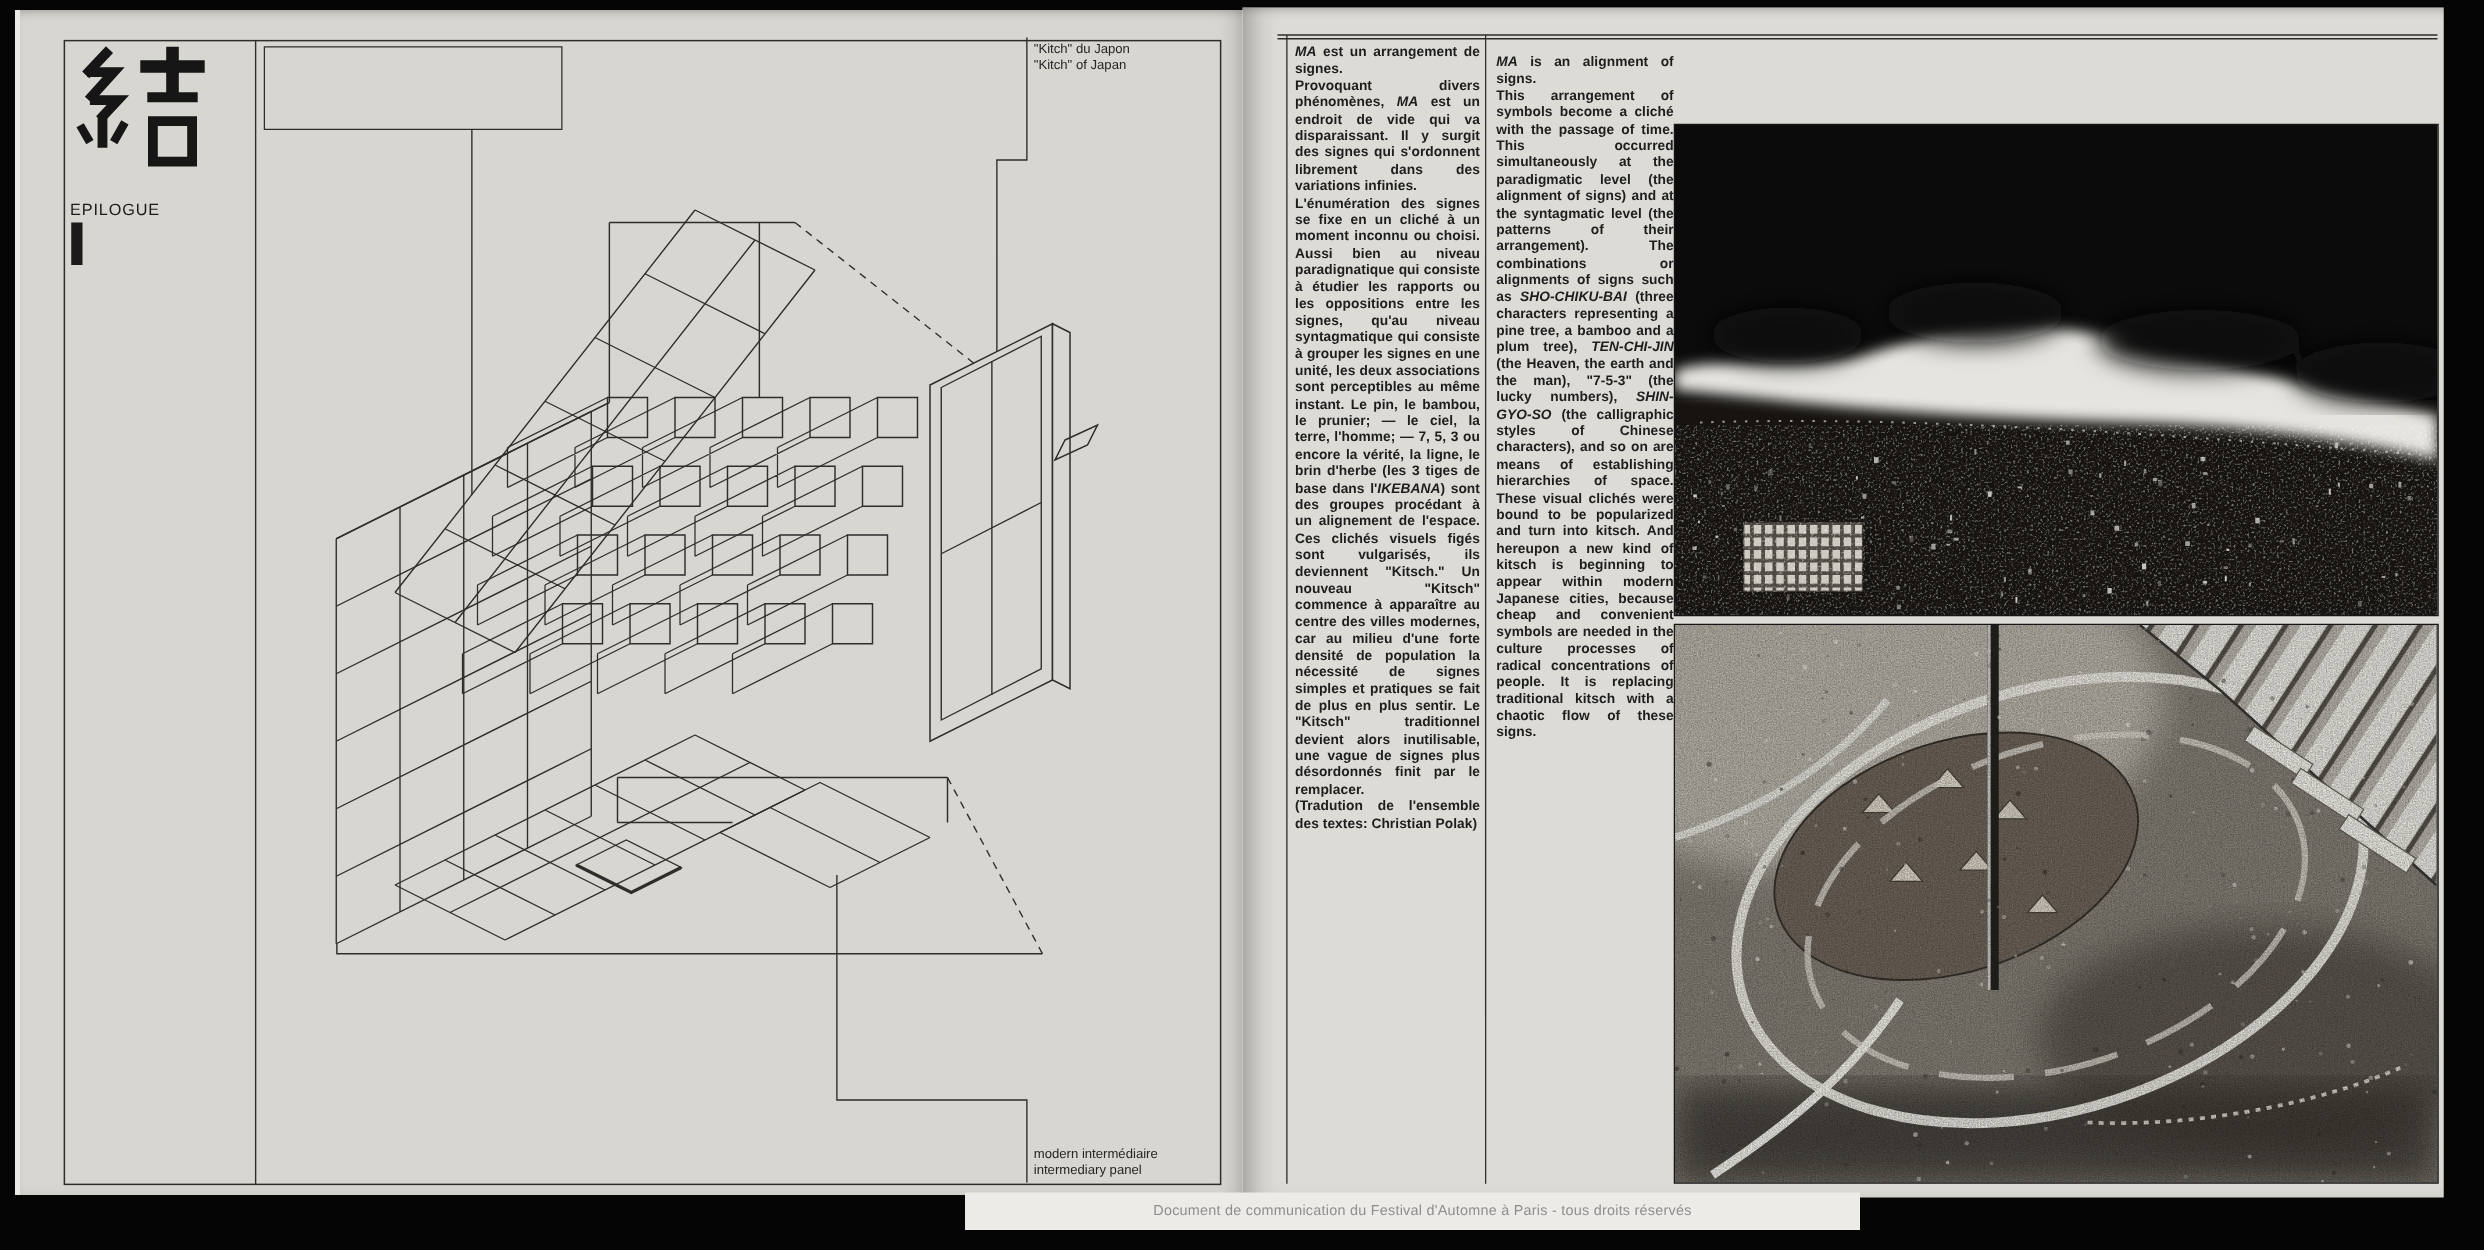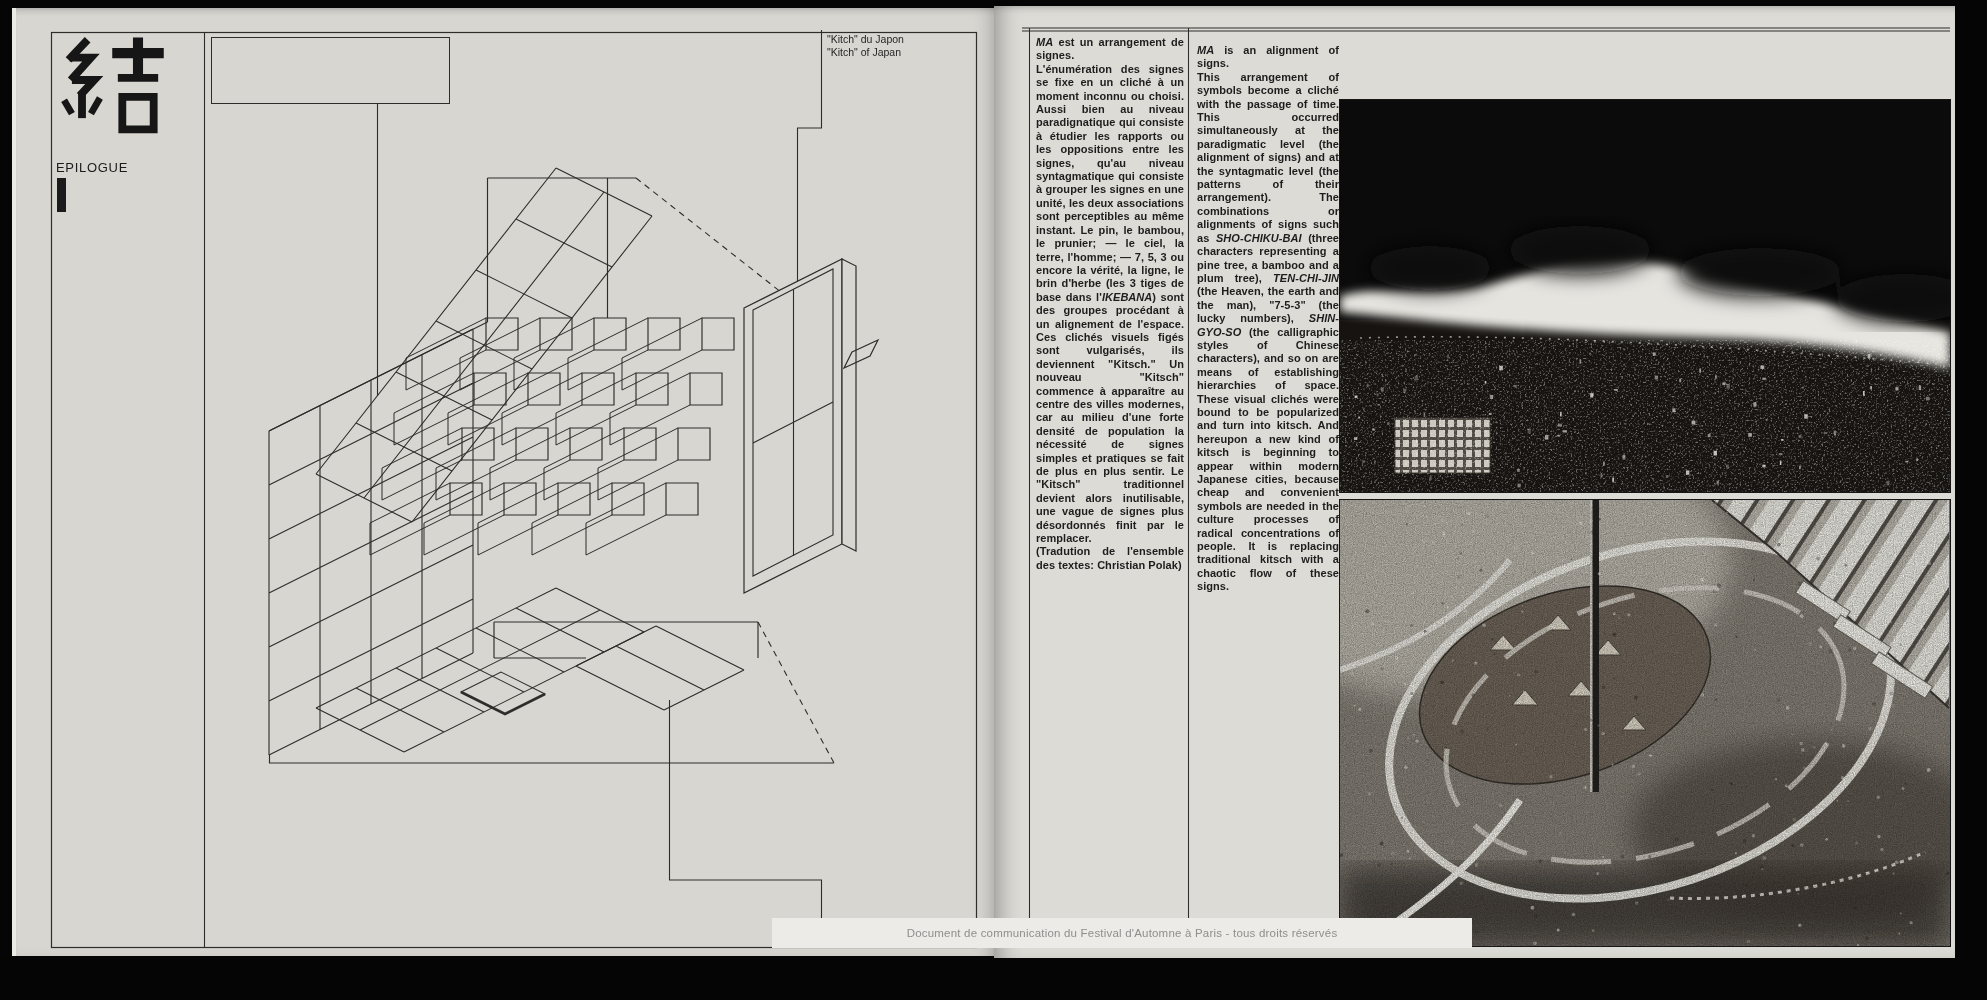--- a/index.html
+++ b/index.html
@@ -17,21 +17,21 @@
   .epibar{position:absolute;left:41px;top:170px;width:9px;height:34px;background:#1b1b1b;}
   .col{position:absolute;font-size:11px;line-height:13.4px;color:#1d1d1d;text-align:justify;letter-spacing:.05px;font-weight:bold;}
   .col p{margin:0;}
   .col i{font-style:italic;}
   .col-fr{left:42px;top:30px;width:148px;}
   .col-en{left:203px;top:38px;width:142px;}
   .photo{position:absolute;overflow:hidden;background:#111;outline:1px solid #161616;}
   .photo1{left:346px;top:94px;width:610px;height:392px;}
   .photo2{left:346px;top:494px;width:610px;height:446px;}
   .photo svg{display:block;}
-  .watermark{position:absolute;left:772px;top:918px;width:700px;height:30px;background:#ecebe7;display:flex;align-items:center;justify-content:center;font-size:11.5px;letter-spacing:.2px;color:#8e8e8e;}
+  .watermark{position:absolute;left:772px;top:954px;width:700px;height:30px;background:#ecebe7;display:flex;align-items:center;justify-content:center;font-size:11.5px;letter-spacing:.2px;color:#8e8e8e;padding-left:16px;}
 </style>
 </head>
 <body>
 
 <div class="canvas">
 
   
   <div class="page page-left">
 
     <svg class="art" width="982" height="948" viewBox="0 0 982 948">
@@ -92,20 +92,21 @@
   </div>
 
   
   <div class="page page-right">
     <svg class="rules" width="961" height="952" viewBox="0 0 961 952">
       <path d="M28,22 H956 M28,25 H956 M35.5,22 V941 M194.5,22 V941" fill="none" stroke="#2e2d2b" stroke-width="1.05"></path>
     </svg>
 
     <div class="col col-fr">
         <p><i>MA</i> est un arrangement de signes.</p>
+        <p>Provoquant divers phénomènes, <i>MA</i> est un endroit de vide qui va disparaissant. Il y surgit des signes qui s'ordonnent librement dans des variations infinies.</p>
         <p>L'énumération des signes se fixe en un cliché à un moment inconnu ou choisi. Aussi bien au niveau paradignatique qui consiste à étudier les rapports ou les oppositions entre les signes, qu'au niveau syntagmatique qui consiste à grouper les signes en une unité, les deux associations sont perceptibles au même instant. Le pin, le bambou, le prunier; — le ciel, la terre, l'homme; — 7, 5, 3 ou encore la vérité, la ligne, le brin d'herbe (les 3 tiges de base dans l'<i>IKEBANA</i>) sont des groupes procédant à un alignement de l'espace. Ces clichés visuels figés sont vulgarisés, ils deviennent "Kitsch." Un nouveau "Kitsch" commence à apparaître au centre des villes modernes, car au milieu d'une forte densité de population la nécessité de signes simples et pratiques se fait de plus en plus sentir. Le "Kitsch" traditionnel devient alors inutilisable, une vague de signes plus désordonnés finit par le remplacer.</p>
         <p>(Tradution de l'ensemble des textes: Christian Polak)</p>
       </div>
     <div class="col col-en">
         <p><i>MA</i> is an alignment of signs.</p>
         <p>This arrangement of symbols become a cliché with the passage of time. This occurred simultaneously at the paradigmatic level (the alignment of signs) and at the syntagmatic level (the patterns of their arrangement). The combinations or alignments of signs such as <i>SHO-CHIKU-BAI</i> (three characters representing a pine tree, a bamboo and a plum tree), <i>TEN-CHI-JIN</i> (the Heaven, the earth and the man), "7-5-3" (the lucky numbers), <i>SHIN-GYO-SO</i> (the calligraphic styles of Chinese characters), and so on are means of establishing hierarchies of space. These visual clichés were bound to be popularized and turn into kitsch. And hereupon a new kind of kitsch is beginning to appear within modern Japanese cities, because cheap and convenient symbols are needed in the culture processes of radical concentrations of people. It is replacing traditional kitsch with a chaotic flow of these signs.</p>
       </div>
 
     <div class="photo photo1">
       <svg width="610" height="392" viewBox="0 0 610 392">

